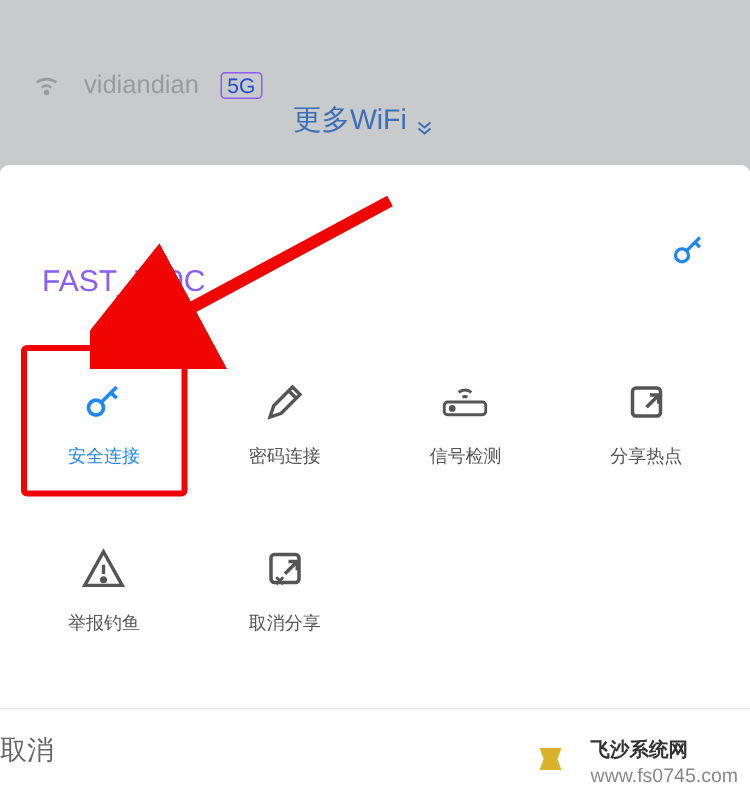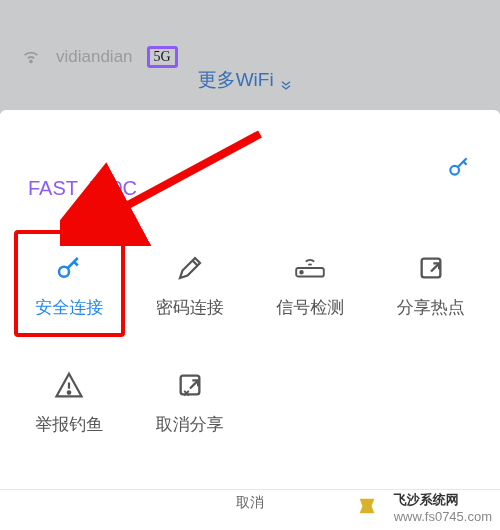--- a/index.html
+++ b/index.html
@@ -10,21 +10,21 @@
       top: 0; left: 0; right: 0;
       height: 114px;
       background: #c9cacb;
       display: flex;
       align-items: center;
       padding: 0 20px;
       gap: 14px;
     }
     .bg-wifi-icon { color: #9a9b9c; }
     .bg-ssid { color: #9a9b9c; font-size: 17px; }
-    .bg-badge { color: #0f172a; font-size: 14px; border: 3px solid #8b5cf6; border-radius: 3px; padding: 0 4px; font-family: Liberation Serif, serif; }
+    .bg-badge { color: #1d4ed8; font-size: 14px; border: 1px solid #8b5cf6; border-radius: 3px; padding: 0 4px; }
     .bg-more { color: #3a6fb9; font-size: 19px; margin-left: 6px; display: flex; align-items: flex-end; gap: 4px; margin-top: 46px; }
     
     .sheet {
       position: absolute;
       top: 110px; left: 0; right: 0; bottom: 0;
       background: #fff;
       border-top-left-radius: 6px;
       border-top-right-radius: 6px;
     }
     
@@ -47,37 +47,37 @@
     .option {
       display: flex;
       flex-direction: column;
       align-items: center;
       justify-content: center;
       gap: 10px;
       padding: 16px 4px 14px 4px;
       border-radius: 4px;
     }
     .option .icon-wrap { height: 36px; display: flex; align-items: center; justify-content: center; color: #555; }
-    .option .label { font-size: 17px; color: #555; }
+    .option .label { font-size: 12px; color: #555; }
     
     .option.active { color: #1e87f0; }
     .option.active .icon-wrap { color: #1e87f0; }
     .option.active .label { color: #1e87f0; }
     
     .highlighted {
       border: 4px solid #f00502;
     }
     
     .cancel-bar {
       position: absolute;
       left: 0; right: 0; bottom: 18px;
       border-top: 1px solid #e7e7e7;
-      text-align: center;
-      padding-top: 4px;
-      font-size: 14px;
+      text-align: left;
+      padding-top: 15px;
+      font-size: 18px;
       color: #666;
     }
     
     .arrow-overlay {
       position: absolute;
       top: 126px;
       left: 60px;
       pointer-events: none;
     }
     

